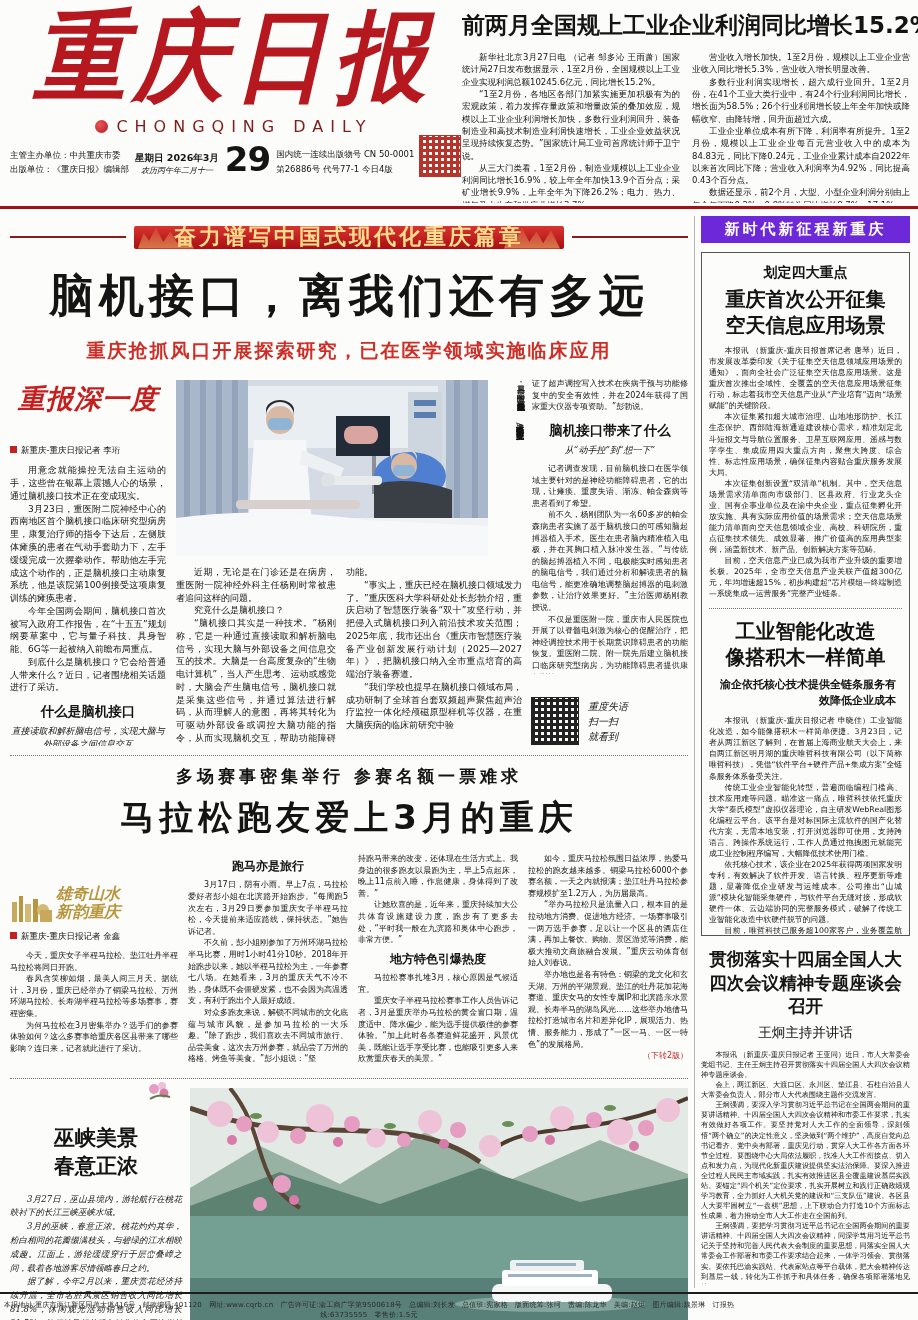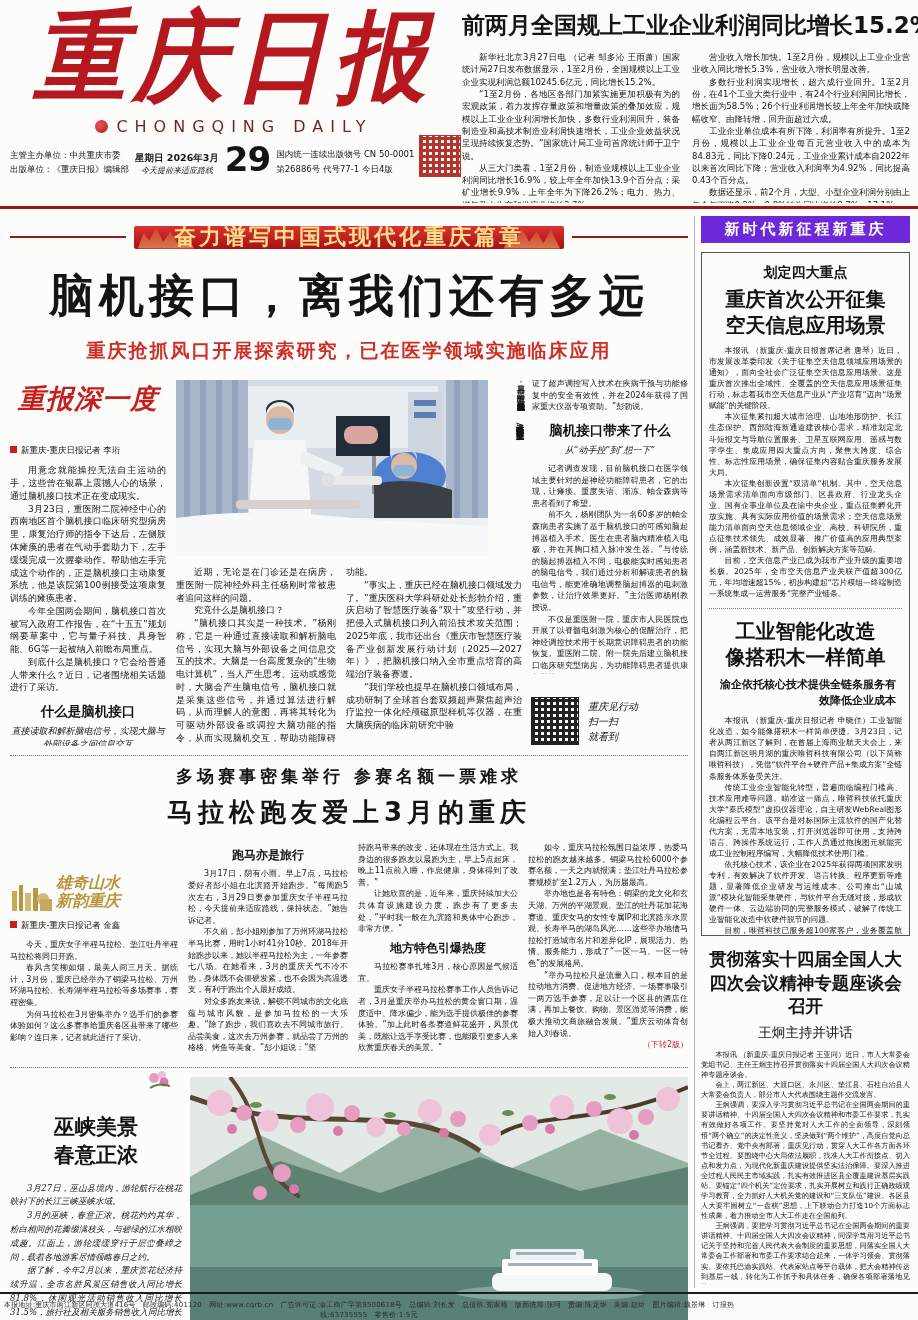--- a/index.html
+++ b/index.html
@@ -81,21 +81,21 @@
   .lb-col4 .txt { height:296px; overflow:hidden; }
   .turn { text-align:right; font-size:8px; }
   .turn.red { color:#c3201f; }
   .qr-row { position:absolute; left:0; bottom:2px; display:flex; gap:10px; align-items:center; }
   .qr-label { font-family:"DejaVu Serif",serif; font-style:italic; font-size:10px; line-height:1.5; }
 
   .dotted { border:0; border-top:1px dotted #777; margin:9px 0; }
 
   
   .mar-kicker { text-align:center; font-size:17px; font-weight:bold; letter-spacing:4px; }
-  .mar-headline { text-align:center; font-size:26px; font-weight:bold; letter-spacing:5px; margin:7px 0 12px; }
+  .mar-headline { text-align:center; font-size:34px; font-weight:bold; letter-spacing:5px; margin:7px 0 12px; }
   .mar-body { position:relative; height:216px; font-size:8px; line-height:1.45; }
   .mb-col1 { position:absolute; left:0; top:0; width:168px; height:216px; overflow:hidden;margin-top:32px; }
   .mb-col2 { position:absolute; left:178px; top:0; width:160px; height:216px; overflow:hidden; }
   .mb-col3 { position:absolute; left:348px; top:0; width:160px; height:216px; overflow:hidden; }
   .mb-col4 { position:absolute; left:518px; top:0; width:160px; height:216px; overflow:hidden; }
   .mar-section { text-align:center; font-weight:bold; font-size:12px; margin:5px 0 4px; }
   .mar-logo { display:flex; align-items:flex-end; gap:4px; margin-bottom:8px; }
   .mar-logo-text { font-family:"DejaVu Serif",serif; font-style:italic; font-weight:bold;
                    color:#b8963f; font-size:16px; line-height:1.15; white-space:pre-line; }
   .blossom { position:absolute; right:6px; bottom:0; }
@@ -140,21 +140,21 @@
     <div class="mast-english">
       <span class="emblem"></span><span>CHONGQING DAILY</span>
     </div>
     <div class="mast-info">
       <div class="mi-unit">
         <div>主管主办单位：中共重庆市委</div>
         <div>出版单位：《重庆日报》编辑部</div>
       </div>
       <div class="mi-date">
         <div class="d1">星期日 2026年3月</div>
-        <div class="d2">今天提前来适应路线</div>
+        <div class="d2">农历丙午年二月十一</div>
       </div>
       <div class="mi-day">29</div>
       <div class="mi-pub">
         <div>国内统一连续出版物号 CN 50-0001</div>
         <div>第26886号 代号77-1 今日4版</div>
       </div>
       <div class="qr"></div>
     </div>
   </div>
 
@@ -258,21 +258,21 @@
           <p class="para cont">证了超声调控写入技术在疾病干预与功能修复中的安全有效性，并在2024年获得了国家重大仪器专项资助。”彭勃说。</p>
           <div class="section-head">脑机接口带来了什么</div>
           <div class="section-sub">从“动手控”到“想一下”</div>
           <p class="para">记者调查发现，目前脑机接口在医学领域主要针对的是神经功能障碍患者，它的出现，让瘫痪、重度失语、渐冻、帕金森病等患者看到了希望。</p>
           <p class="para">前不久，杨刚团队为一名60多岁的帕金森病患者实施了基于脑机接口的可感知脑起搏器植入手术。医生在患者脑内精准植入电极，并在其胸口植入脉冲发生器。“与传统的脑起搏器植入不同，电极能实时感知患者的脑电信号，我们通过分析和解读患者的脑电信号，能更准确地调整脑起搏器的电刺激参数，让治疗效果更好。”主治医师杨刚教授说。</p>
           <p class="para">不仅是重医附一院，重庆市人民医院也开展了以脊髓电刺激为核心的促醒治疗，把神经调控技术用于长期意识障碍患者的功能恢复。重医附二院、附一院先后建立脑机接口临床研究型病房，为功能障碍患者提供康复训练。</p>
 
         </div>
         <div class="qr-row">
           <div class="qr dark" style="width:46px;height:46px;"></div>
-          <div class="qr-label" style="white-space:pre-line;">重庆见行动
+          <div class="qr-label" style="white-space:pre-line;">重度失语
 扫一扫
 就看到</div>
         </div>
       </div>
     </div>
 
     <hr class="dotted">
 
     <div class="mar-kicker">多场赛事密集举行 参赛名额一票难求</div>
     <div class="mar-headline">马拉松跑友爱上3月的重庆</div>
@@ -309,22 +309,22 @@
       </div>
       <div class="mb-col3">
         <p class="para cont">持跑马带来的改变，还体现在生活方式上。我身边的很多跑友以晨跑为主，早上5点起床，晚上11点前入睡，作息健康，身体得到了改善。”</p>
         <p class="para">让她欣喜的是，近年来，重庆持续加大公共体育设施建设力度，跑步有了更多去处，“平时我一般在九滨路和奥体中心跑步，非常方便。”</p>
         <div class="mar-section">地方特色引爆热度</div>
         <p class="para">马拉松赛事扎堆3月，核心原因是气候适宜。</p>
         <p class="para">重庆女子半程马拉松赛事工作人员告诉记者，3月是重庆举办马拉松的黄金窗口期，温度适中、降水偏少，能为选手提供极佳的参赛体验。“加上此时各条赛道鲜花盛开，风景优美，既能让选手享受比赛，也能吸引更多人来欣赏重庆春天的美景。”</p>
       </div>
       <div class="mb-col4">
         <p class="para">如今，重庆马拉松氛围日益浓厚，热爱马拉松的跑友越来越多。铜梁马拉松6000个参赛名额，一天之内就报满；垫江牡丹马拉松参赛规模扩至1.2万人，为历届最高。</p>
+        <p class="para">“举办马拉松只是流量入口，根本目的是拉动地方消费、促进地方经济。一场赛事吸引一两万选手参赛，足以让一个区县的酒店住满，再加上餐饮、购物、景区游览等消费，能极大推动文商旅融合发展。”重庆云动体育创始人刘春说。</p>
         <p class="para">举办地也是各有特色：铜梁的龙文化和玄天湖、万州的平湖景观、垫江的牡丹花加花海赛道、重庆女马的女性专属IP和北滨路亲水景观、长寿半马的湖岛风光……这些举办地借马拉松打造城市名片和差异化IP，展现活力、热情、服务能力，形成了“一区一马、一区一特色”的发展格局。</p>
-        <p class="para">“举办马拉松只是流量入口，根本目的是拉动地方消费、促进地方经济。一场赛事吸引一两万选手参赛，足以让一个区县的酒店住满，再加上餐饮、购物、景区游览等消费，能极大推动文商旅融合发展。”重庆云动体育创始人刘春说。</p>
         <div class="turn red">（下转2版）</div>
       </div>
     </div>
 
     <hr class="dotted">
 
     <div class="bottom">
       <div class="gorge-col">
         <div class="gorge-headline">巫峡美景
 春意正浓</div>

